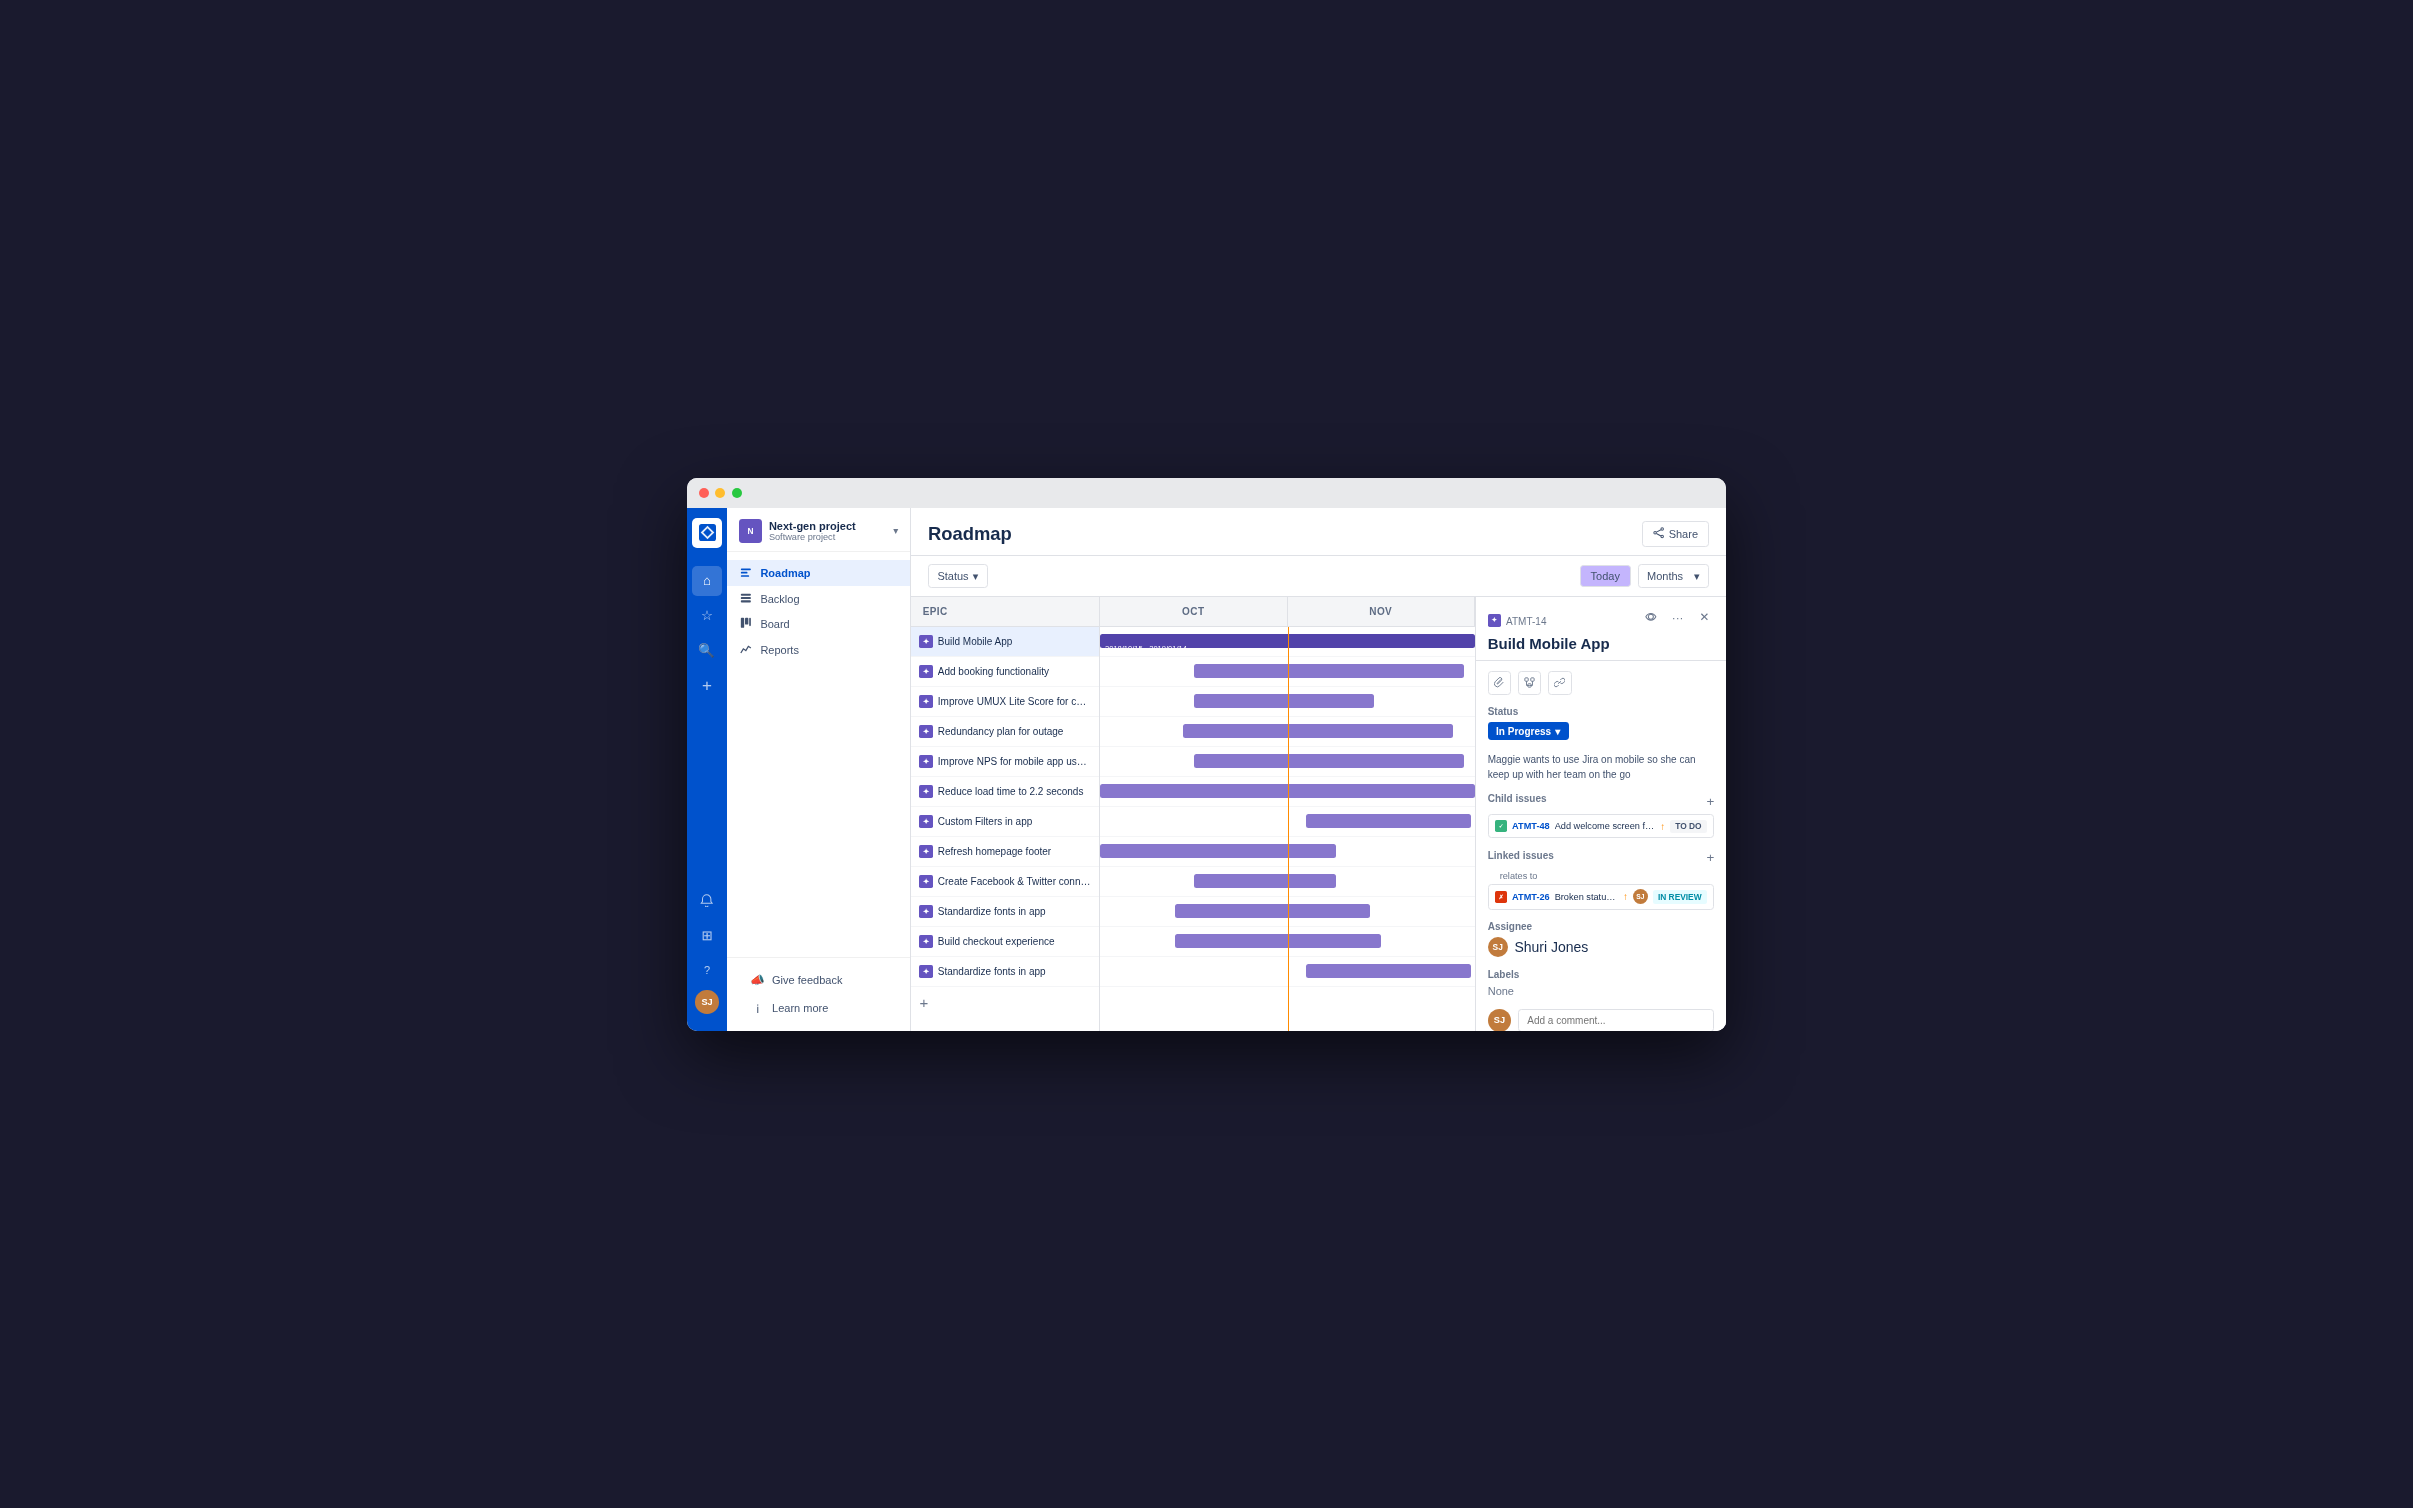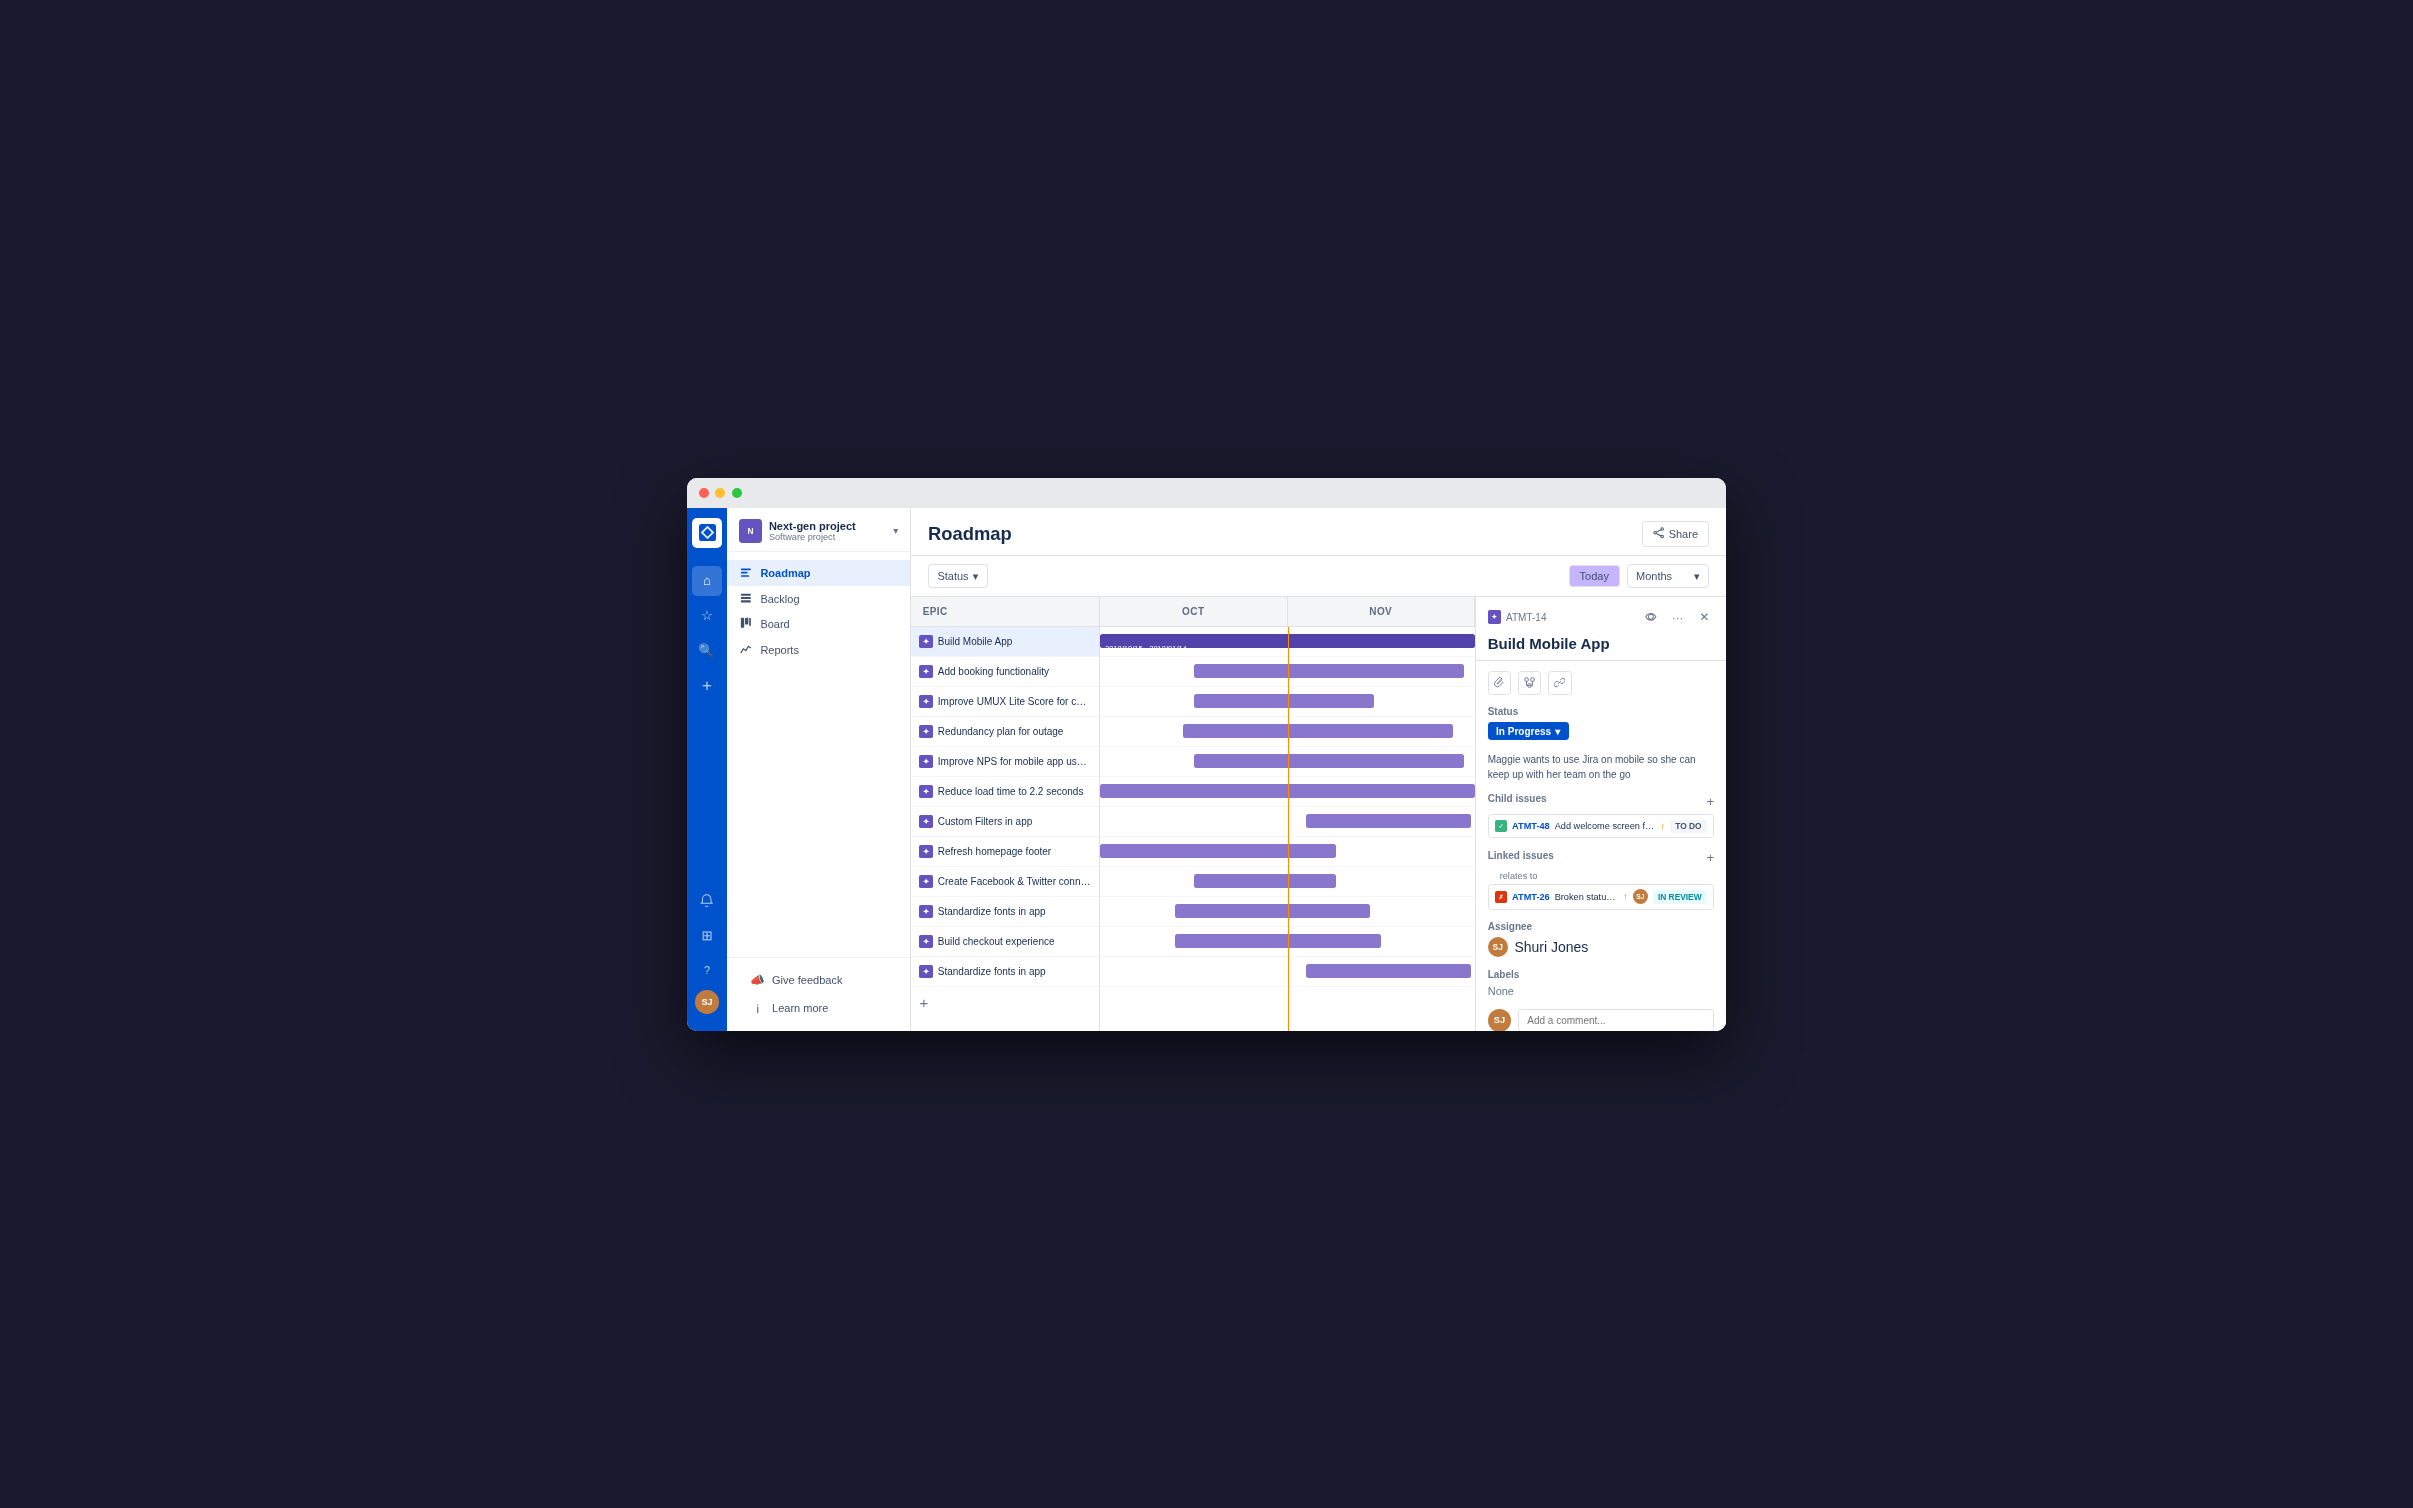--- a/index.html
+++ b/index.html
@@ -178,21 +178,21 @@
       padding: 4.2px 10px;
       border: 0.8px solid #dfe1e6;
       border-radius: 3.4px;
       background: #c4b5fd;
       cursor: pointer;
       font-size: 11px;
       color: #42526e;
       font-weight: 500;
     }
     .months-btn {
-      display: flex; align-items: center; gap: 22px;
+      display: flex; align-items: center; gap: 11px;
       padding: 4.2px 8.4px;
       border: 0.8px solid #dfe1e6;
       border-radius: 3.4px;
       background: #fff;
       cursor: pointer;
       font-size: 11px;
       color: #42526e;
       font-weight: 500;
     }
     
@@ -336,21 +336,21 @@
       overflow: hidden;
       flex-shrink: 0;
     }
     .detail-header {
       padding: 10px 11.7px 6.7px;
       border-bottom: 0.8px solid #dfe1e6;
       flex-shrink: 0;
     }
     .detail-id-row {
       display: flex;
-      align-items: center;
+      align-items: flex-end;
       gap: 5px;
       margin-bottom: 6.7px;
     }
     .detail-id-icon {
       width: 13.4px; height: 13.4px;
       background: #6554c0;
       border-radius: 1.7px;
       display: flex; align-items: center; justify-content: center;
       color: #fff; font-size: 6.7px; font-weight: bold;
     }

